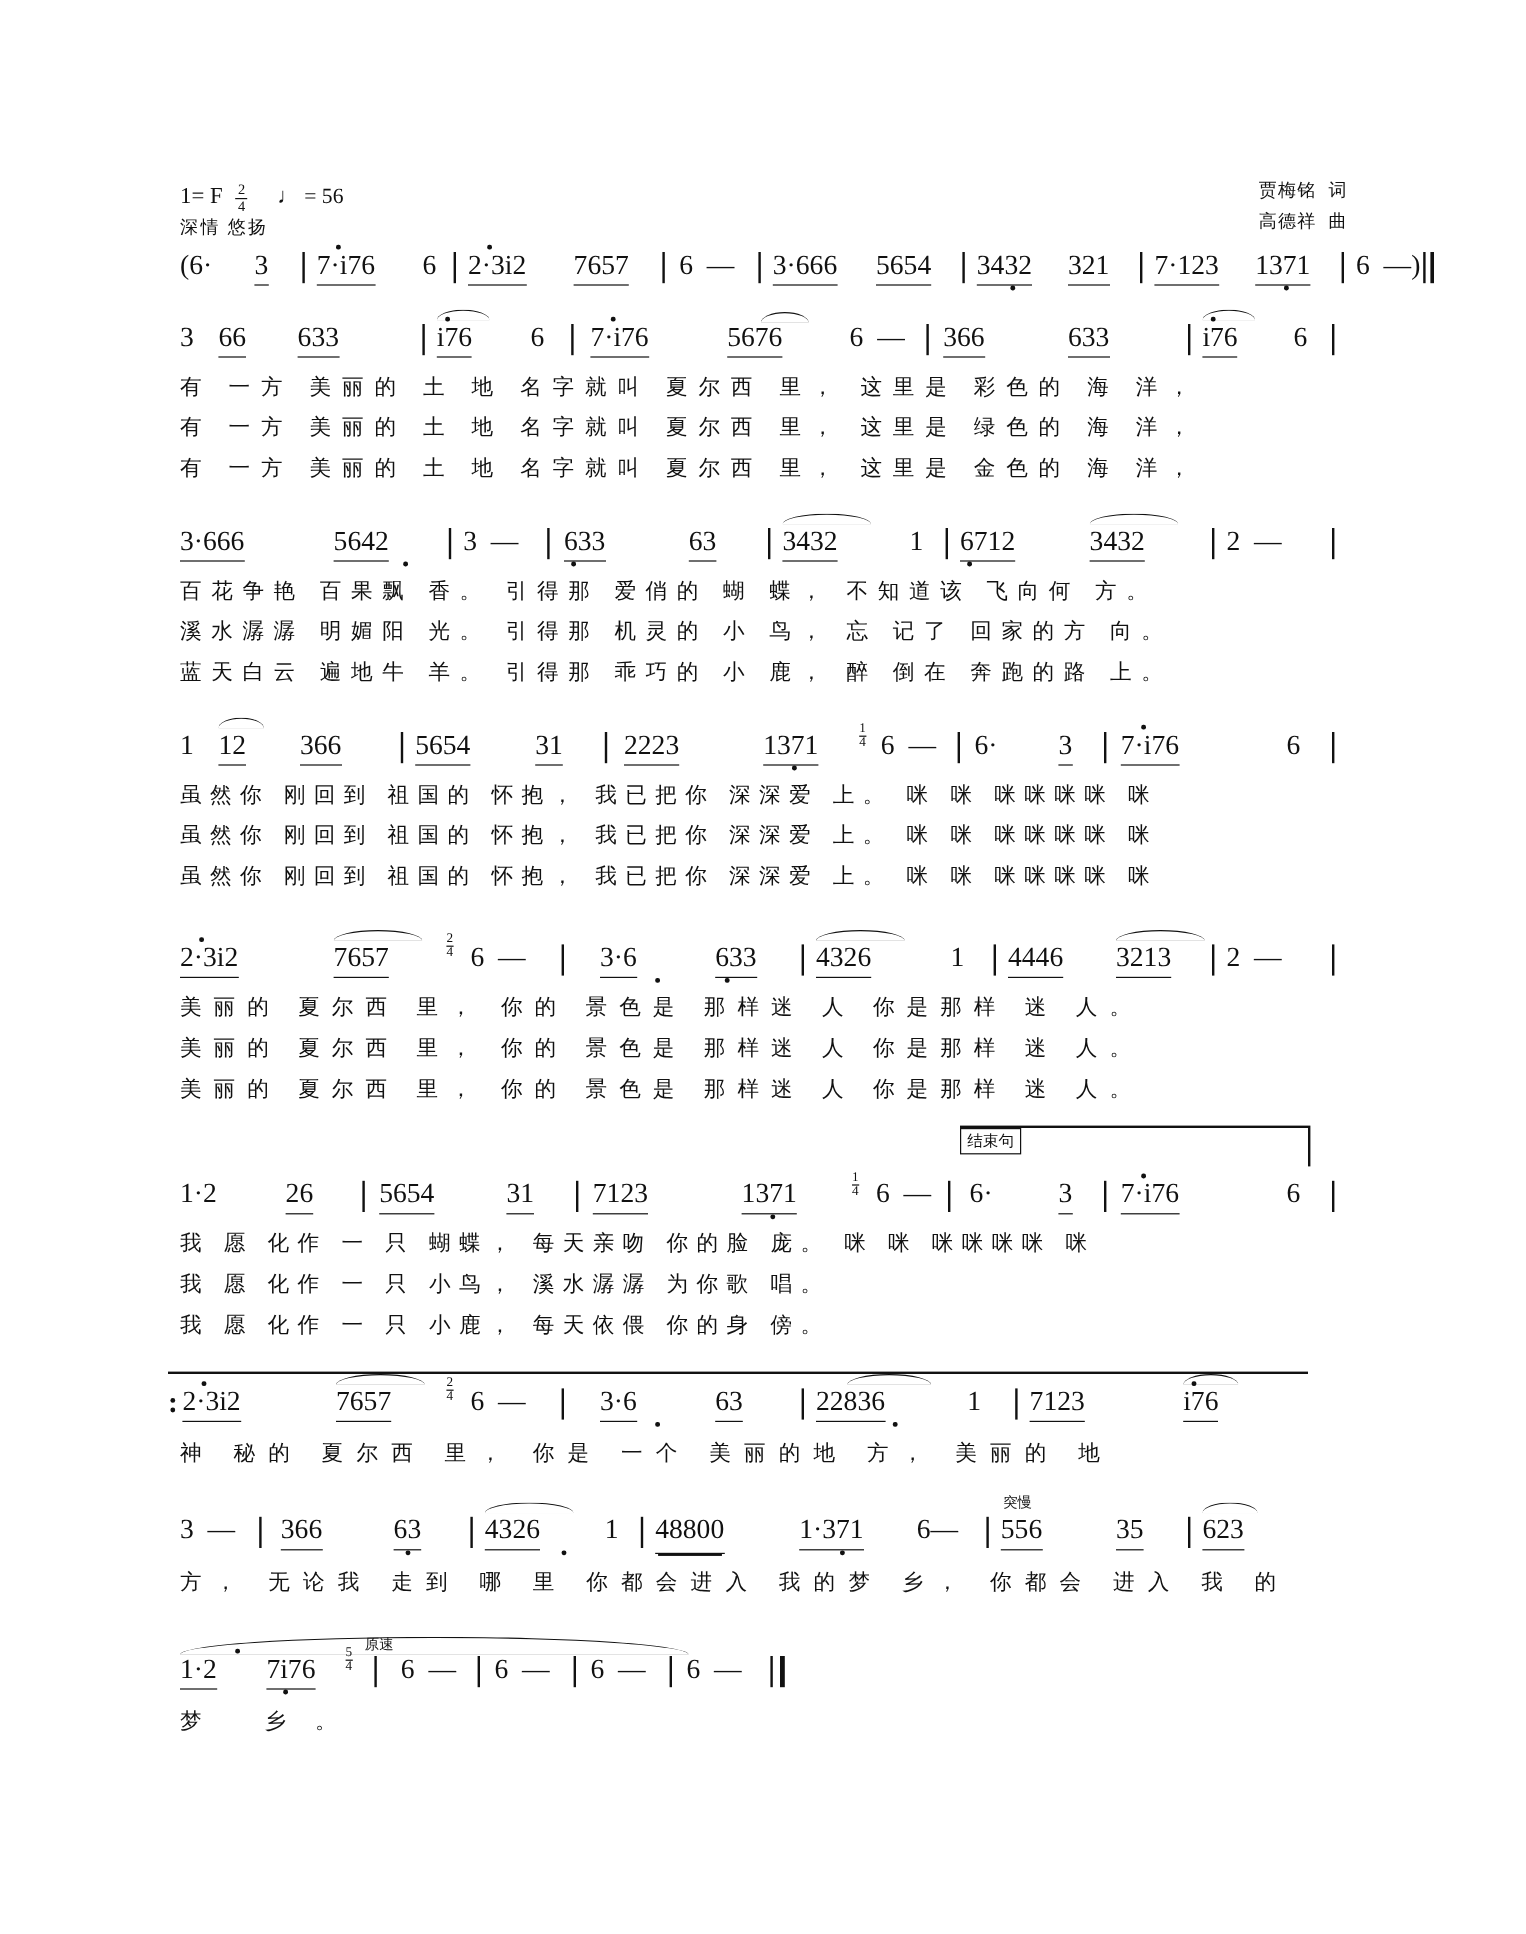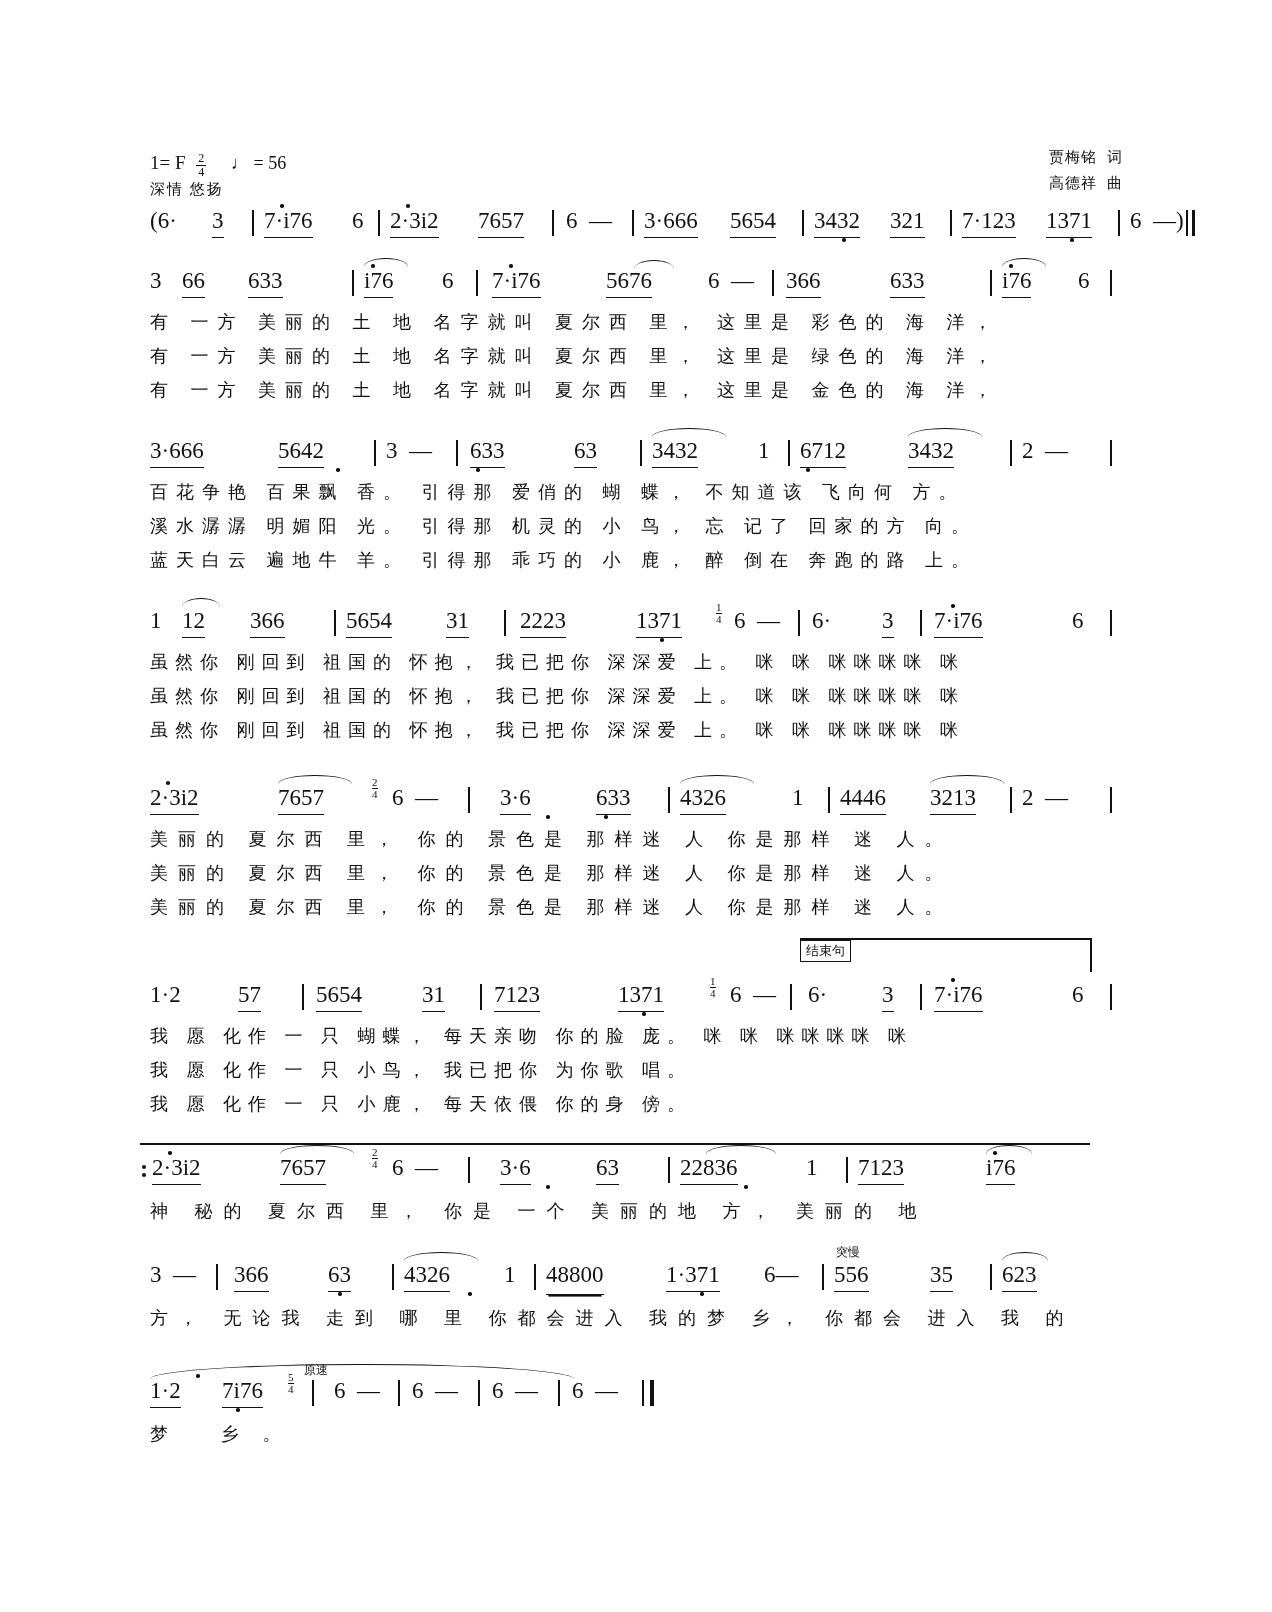--- a/index.html
+++ b/index.html
@@ -6,21 +6,21 @@
   body{width:1272px;height:1612px;font-family:"Liberation Serif",serif;color:#111;position:relative;overflow:hidden;}
   .sheet{position:absolute;inset:0;}
   .title{position:absolute;top:104px;left:0;width:100%;text-align:center;font-size:34px;font-weight:bold;letter-spacing:2px;font-family:"Liberation Serif",serif;}
   .meta-left{position:absolute;left:150px;top:152px;font-size:19px;}
   .meta-left .key{font-family:"Liberation Serif",serif;}
   .meta-left .frac{display:inline-block;vertical-align:middle;font-size:12px;line-height:1.05;text-align:center;margin:0 6px;}
   .meta-left .frac i{display:block;font-style:normal;}
   .meta-left .frac .top{border-bottom:1px solid #111;padding:0 2px;}
   .tempo{margin-left:14px;font-size:18px;}
   .expr{position:absolute;left:150px;top:180px;font-size:15px;letter-spacing:2px;}
-  .credits{position:absolute;right:150px;top:146px;font-size:15px;text-align:right;line-height:1.75;font-family:Liberation Mono, monospace;}
+  .credits{position:absolute;right:150px;top:146px;font-size:15px;text-align:right;line-height:1.75;}
   .credits div span.nm{letter-spacing:1px;}
   .credits div span.rl{margin-left:10px;}
 
   .system{position:absolute;left:0;width:100%;}
   .row-notes{position:relative;height:38px;}
   .nt{position:absolute;font-size:23px;font-family:"Liberation Serif",serif;white-space:nowrap;}
   .ul1{border-bottom:1.6px solid #111;padding-bottom:3px;}
   .ul2{border-bottom:1.6px solid #111;padding-bottom:6px;box-shadow:0 4px 0 -2.4px #111;}
   .bar{position:absolute;width:1.6px;background:#111;height:26px;}
   .lyr{position:absolute;font-size:18px;font-family:"Liberation Serif",serif;white-space:nowrap;letter-spacing:0;}
@@ -241,21 +241,21 @@
     </div>
   </div>
 
   <div class="system" style="top:960px;height:140px;">
     <span class="boxlabel" style="left:800px;top:-20px;">结束句</span>
     <span class="hline" style="left:800px;top:-22px;width:290px;"></span>
     <span class="vline" style="left:1090px;top:-22px;height:34px;"></span>
 
     <div class="row-notes" style="top:22px;">
       <span class="nt" style="left:150px;top:0;">1·2</span>
-      <span class="nt ul1" style="left:238px;top:0;">57</span>
+      <span class="nt ul1" style="left:238px;top:0;">26</span>
       <span class="bar" style="left:302px;top:2px;"></span>
       <span class="nt ul1" style="left:316px;top:0;">5654</span>
       <span class="nt ul1" style="left:422px;top:0;">31</span>
       <span class="bar" style="left:480px;top:2px;"></span>
       <span class="nt ul1" style="left:494px;top:0;">7123</span>
       <span class="nt ul1" style="left:618px;top:0;">1371</span>
       <span class="nt" style="left:730px;top:0;">6 &nbsp;—</span>
       <span class="bar" style="left:790px;top:2px;"></span>
       <span class="nt" style="left:808px;top:0;">6·</span>
       <span class="nt ul1" style="left:882px;top:0;">3</span>
@@ -267,21 +267,21 @@
       <span class="dotbelow" style="left:642px;top:30px;"></span>
       <span class="numbox" style="left:710px;top:-6px;">
           <span class="n">1</span>
           <span class="d">4</span>
         </span>
     </div>
     <div>
       <span class="lyr" style="left:150px;top:64px;letter-spacing:7px;">我 愿 化作  一 只 蝴蝶， 每天亲吻  你的脸     庞。  咪   咪   咪咪咪咪  咪</span>
     </div>
     <div>
-      <span class="lyr" style="left:150px;top:98px;letter-spacing:7px;">我 愿 化作  一 只 小鸟， 我已把你  为你歌     唱。</span>
+      <span class="lyr" style="left:150px;top:98px;letter-spacing:7px;">我 愿 化作  一 只 小鸟， 溪水潺潺  为你歌     唱。</span>
     </div>
     <div>
       <span class="lyr" style="left:150px;top:132px;letter-spacing:7px;">我 愿 化作  一 只 小鹿， 每天依偎  你的身     傍。</span>
     </div>
   </div>
 
   <span class="hline" style="left:140px;top:1143px;width:950px;height:2px;"></span>
 
   <div class="system" style="top:1155px;height:80px;">
     <div class="row-notes">

